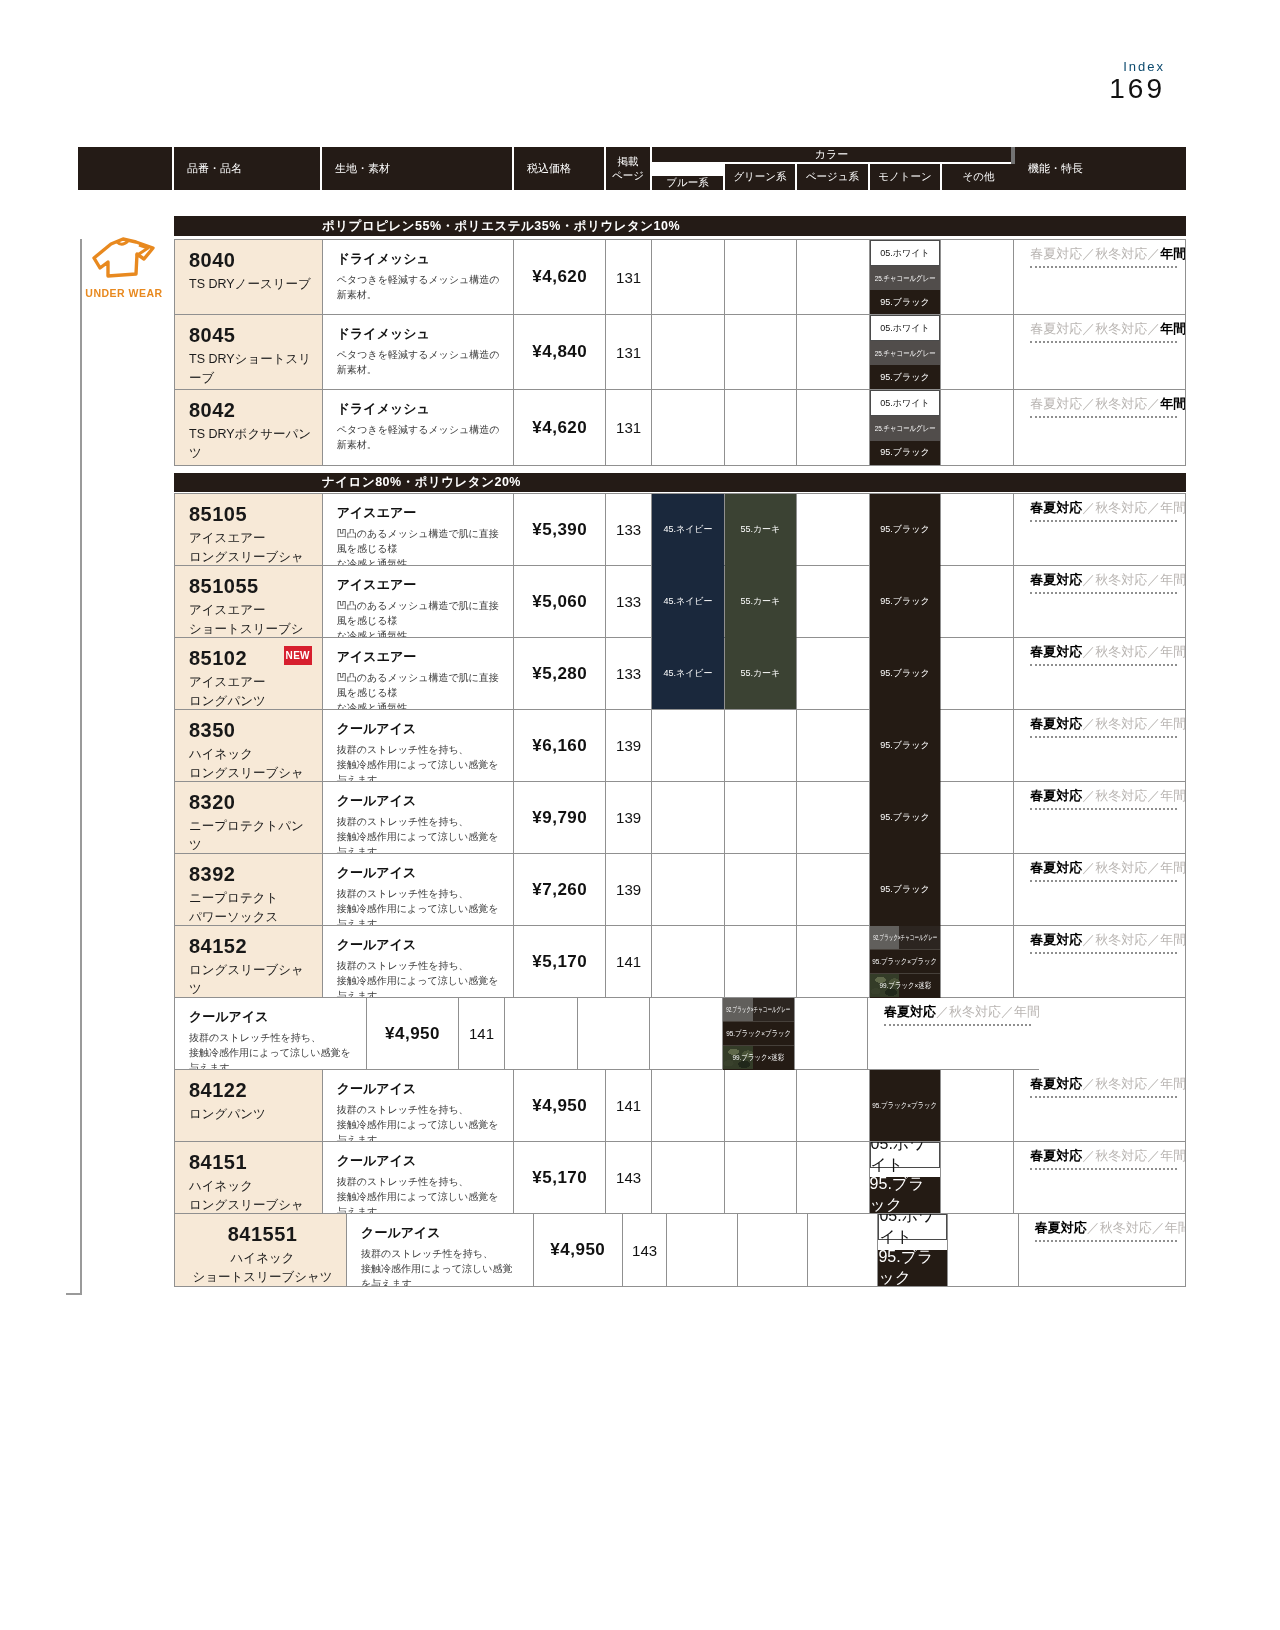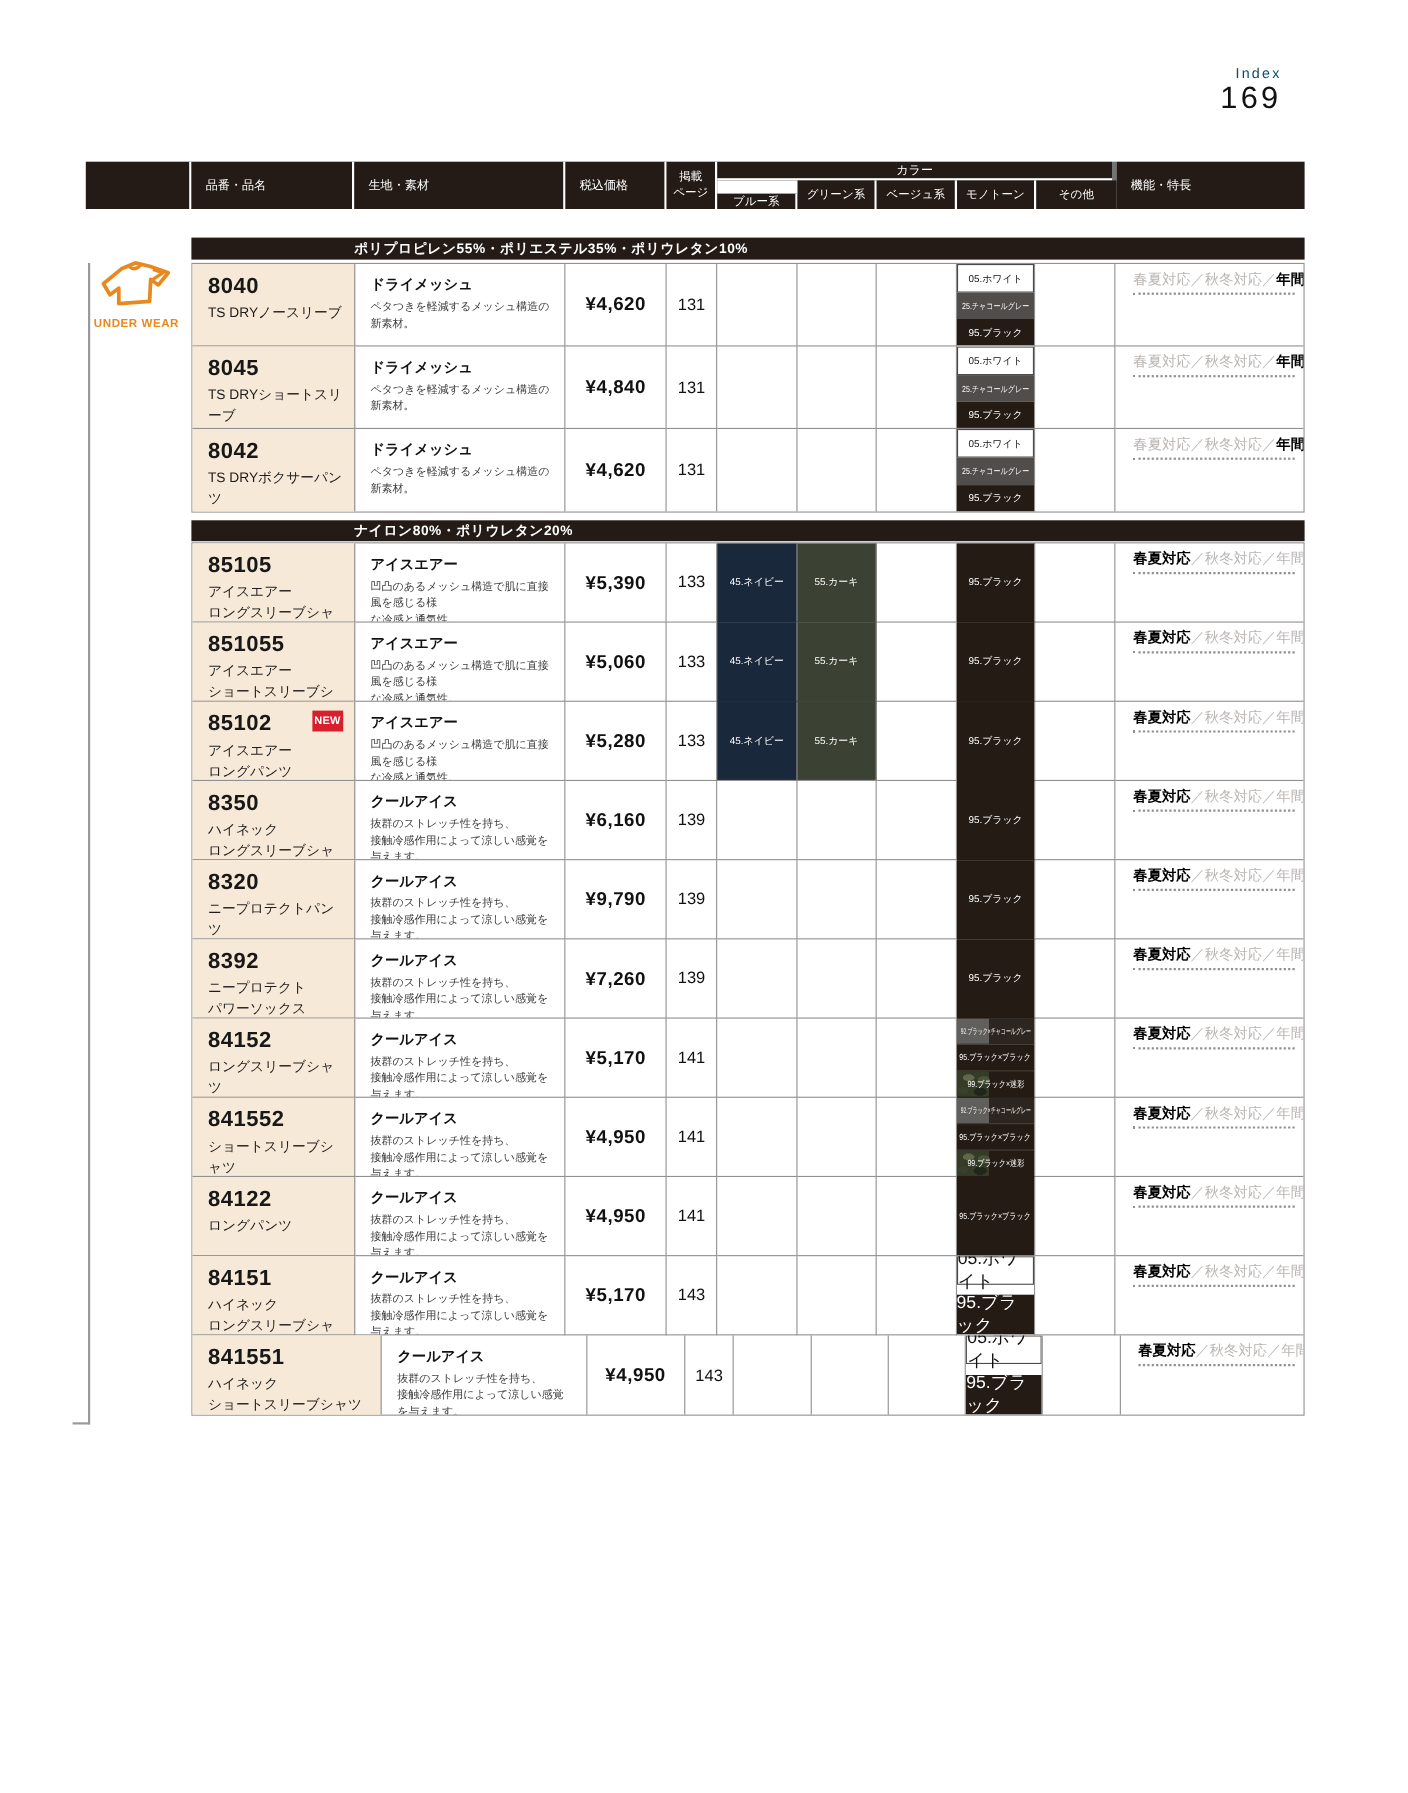--- a/index.html
+++ b/index.html
@@ -450,24 +450,20 @@
             </div>
           </div>
         </div>
         <div class="bcell cell-color" style="width: 73px;"></div>
         <div class="bcell cell-features last" style="width: 171px;">
           <div class="feat-line"><span class="feat-on">春夏対応</span><span class="feat-off">／</span><span class="feat-off">秋冬対応</span><span class="feat-off">／</span><span class="feat-off">年間対応</span></div>
           <div class="feat-dots"></div>
         </div>
       </div>
       <div class="brow" style="height: 72px;">
-        <div class="bcell cell-product" style="width: 148px;">
-          <div class="prod-code">841552</div>
-          <div class="prod-name">ショートスリーブシャツ</div>
-        </div>
         <div class="bcell cell-fabric" style="width: 192px;">
           <div class="fabric-name">クールアイス</div>
           <div class="fabric-desc">抜群のストレッチ性を持ち、
 接触冷感作用によって涼しい感覚を与えます。</div>
         </div>
         <div class="bcell cell-price" style="width: 92px;">¥4,950</div>
         <div class="bcell cell-page" style="width: 46px;">141</div>
         <div class="bcell cell-color" style="width: 73px;"></div>
         <div class="bcell cell-color" style="width: 72px;"></div>
         <div class="bcell cell-color" style="width: 73px;"></div>
@@ -540,21 +536,21 @@
             <span class="t">95.ブラック</span>
           </div>
         </div>
         <div class="bcell cell-color" style="width: 73px;"></div>
         <div class="bcell cell-features last" style="width: 171px;">
           <div class="feat-line"><span class="feat-on">春夏対応</span><span class="feat-off">／</span><span class="feat-off">秋冬対応</span><span class="feat-off">／</span><span class="feat-off">年間対応</span></div>
           <div class="feat-dots"></div>
         </div>
       </div>
       <div class="brow" style="height: 72px;">
-        <div class="bcell cell-product" style="width: 177px;">
+        <div class="bcell cell-product" style="width: 177px; text-align: center;">
           <div class="prod-code">841551</div>
           <div class="prod-name">ハイネック
 ショートスリーブシャツ</div>
         </div>
         <div class="bcell cell-fabric" style="width: 192px;">
           <div class="fabric-name">クールアイス</div>
           <div class="fabric-desc">抜群のストレッチ性を持ち、
 接触冷感作用によって涼しい感覚を与えます。</div>
         </div>
         <div class="bcell cell-price" style="width: 92px;">¥4,950</div>

